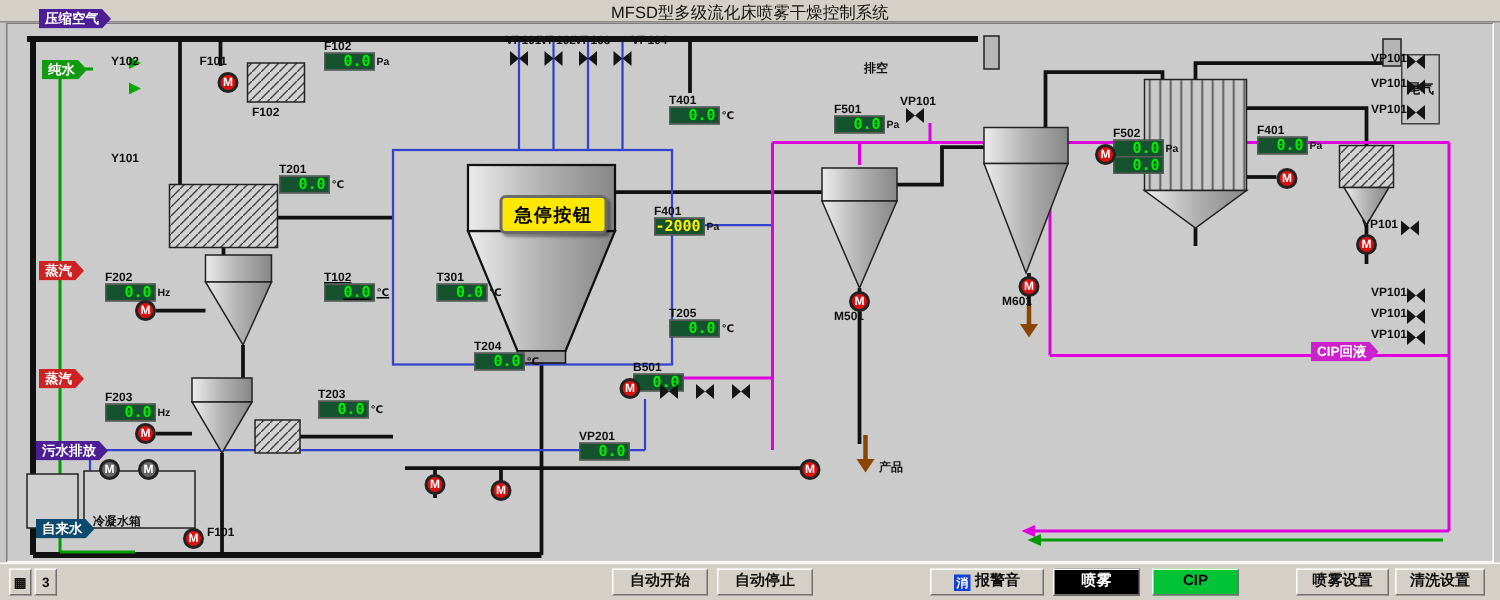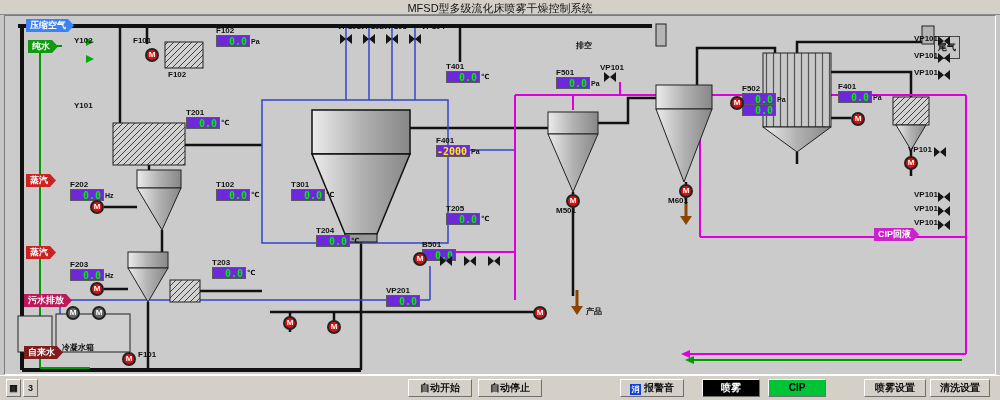--- a/index.html
+++ b/index.html
@@ -13,27 +13,27 @@
   .manufacturer{position:absolute;right:5px;top:2px;font-size:9px;font-weight:bold;color:#111;white-space:nowrap;}
   
   .panel{position:absolute;left:4px;top:15px;width:990px;height:358px;background:#cbcbcb;
          border:1px solid;border-color:#7d7d7d #ffffff #ffffff #7d7d7d;}
   svg.pipes{position:absolute;left:0;top:0;z-index:1;}
   #overlay{position:absolute;left:0;top:0;width:1000px;height:400px;z-index:2;}
   
   .disp{position:absolute;width:46px;z-index:2;}
   .disp .dl{font-size:8px;font-weight:bold;color:#101010;line-height:9px;white-space:nowrap;}
   .drow{display:flex;align-items:center;}
-  .dv{display:inline-block;width:34px;height:12px;background:#6d28d9;border:1px solid #5a5a5a;
+  .dv{display:inline-block;width:34px;height:12px;background:#14532d;border:1px solid #5a5a5a;
       color:#00ee00;font:bold 10px/12px "DejaVu Sans Mono",monospace;text-align:right;
       padding-right:2px;box-sizing:border-box;}
   .du{font-size:7px;color:#101010;margin-left:1px;font-weight:bold;}
   
   .devlbl{position:absolute;font-size:8px;font-weight:bold;color:#101010;white-space:nowrap;z-index:2;}
-  .devlbl.boxed{background:#c6c6c6;border:1px solid #444;padding:5px 3px;font-size:9px;line-height:11px;}
+  .devlbl.boxed{background:#c6c6c6;border:1px solid #444;padding:17px 3px;font-size:9px;line-height:11px;}
   
   .tag{position:absolute;color:#fff;font-size:9px;font-weight:bold;line-height:13px;height:13px;
        padding:0 8px 0 4px;white-space:nowrap;z-index:2;
        clip-path:polygon(0 0,calc(100% - 6px) 0,100% 50%,calc(100% - 6px) 100%,0 100%);}
   
   .pump{position:absolute;width:14px;height:14px;border-radius:50%;background:#d81111;
         border:2px solid #222;box-sizing:border-box;color:#fff;
         font:bold 8px/10px "Liberation Sans",sans-serif;text-align:center;z-index:3;}
   .pump.mixer{background:#666;}
   
@@ -216,21 +216,21 @@
           <span class="du">Pa</span>
         </div>
       </div>
       <div class="disp" style="left: 186px; top: 108px;">
         <div class="dl">T201</div>
         <div class="drow">
           <span class="dv">0.0</span>
           <span class="du">℃</span>
         </div>
       </div>
-      <div class="disp" style="left: 216px; top: 180px;">
+      <div class="disp" style="left: 216px; top: 180px; text-decoration: underline;">
         <div class="dl">T102</div>
         <div class="drow">
           <span class="dv">0.0</span>
           <span class="du">℃</span>
         </div>
       </div>
       <div class="disp" style="left: 70px; top: 180px;">
         <div class="dl">F202</div>
         <div class="drow">
           <span class="dv">0.0</span>
@@ -341,26 +341,26 @@
       <div class="devlbl" style="left: 914px; top: 34px;">VP101</div>
       <div class="devlbl" style="left: 914px; top: 51px;">VP101</div>
       <div class="devlbl" style="left: 914px; top: 68px;">VP101</div>
       <div class="devlbl" style="left: 908px; top: 145px;">VP101</div>
       <div class="devlbl" style="left: 914px; top: 190px;">VP101</div>
       <div class="devlbl" style="left: 914px; top: 204px;">VP101</div>
       <div class="devlbl" style="left: 914px; top: 218px;">VP101</div>
       <div class="devlbl" style="left: 586px; top: 306px;">产品</div>
       <div class="devlbl" style="left: 62px; top: 342px;">冷凝水箱</div>
       <div class="devlbl" style="left: 138px; top: 350px;">F101</div>
-      <div class="tag" style="left: 26px; top: 19px; background: #3b82f6;">压缩空气</div>
+      <div class="tag" style="left: 26px; top: 6px; background: #4c1d95;">压缩空气</div>
       <div class="tag" style="left: 28px; top: 40px; background: rgb(15, 154, 15);">纯水</div>
       <div class="tag" style="left: 26px; top: 174px; background: rgb(204, 34, 34);">蒸汽</div>
       <div class="tag" style="left: 26px; top: 246px; background: rgb(204, 34, 34);">蒸汽</div>
-      <div class="tag" style="left: 24px; top: 294px; background: #be185d;">污水排放</div>
-      <div class="tag" style="left: 24px; top: 346px; background: #7f1d1d;">自来水</div>
+      <div class="tag" style="left: 24px; top: 294px; background: #4c1d95;">污水排放</div>
+      <div class="tag" style="left: 24px; top: 346px; background: #0c4a6e;">自来水</div>
       <div class="tag" style="left: 874px; top: 228px; background: rgb(204, 34, 204);">CIP回液</div>
       <div class="pump" style="left: 145px; top: 48px;">M</div>
       <div class="pump" style="left: 90px; top: 200px;">M</div>
       <div class="pump" style="left: 90px; top: 282px;">M</div>
       <div class="pump" style="left: 122px; top: 352px;">M</div>
       <div class="pump" style="left: 283px; top: 316px;">M</div>
       <div class="pump" style="left: 327px; top: 320px;">M</div>
       <div class="pump" style="left: 413px; top: 252px;">M</div>
       <div class="pump" style="left: 533px; top: 306px;">M</div>
       <div class="pump" style="left: 566px; top: 194px;">M</div>
@@ -380,33 +380,34 @@
       <div class="valve" style="left: 938px; top: 70px;"></div>
       <div class="valve" style="left: 934px; top: 147px;"></div>
       <div class="valve" style="left: 938px; top: 192px;"></div>
       <div class="valve" style="left: 938px; top: 206px;"></div>
       <div class="valve" style="left: 938px; top: 220px;"></div>
       <div class="valve" style="left: 440px; top: 256px;"></div>
       <div class="valve" style="left: 464px; top: 256px;"></div>
       <div class="valve" style="left: 488px; top: 256px;"></div>
     </div>
 
+  <button class="estop">急停按钮</button>
 
 
   <div class="titlebar">
     <span class="title">MFSD型多级流化床喷雾干燥控制系统</span>
   </div>
 
   <div class="bottombar">
     <button class="btn mini" style="left:6px;"><span>▦</span></button>
     <button class="btn mini" style="left:23px;">3</button>
     <div class="statusbar">清洗等待状态</div>
     <button class="btn" style="left:408px;width:64px;">自动开始</button>
     <button class="btn" style="left:478px;width:64px;">自动停止</button>
-    <button class="btn" style="left:620px;width:64px;">
+    <button class="btn" style="left:620px;width:76px;">
       <span class="mutebox">消</span><span>报警音</span>
     </button>
     <button class="btn black" style="left:702px;width:58px;">喷雾</button>
     <button class="btn green" style="left:768px;width:58px;">CIP</button>
     <button class="btn" style="left:864px;width:62px;">喷雾设置</button>
     <button class="btn" style="left:930px;width:60px;">清洗设置</button>
   </div>
 </div>
 
 </body></html>

